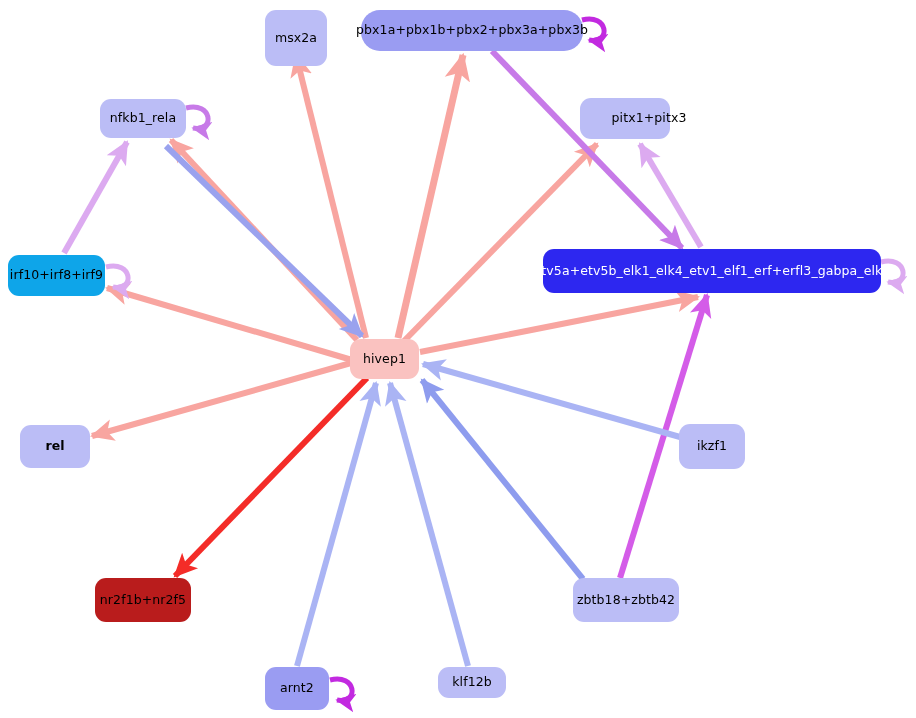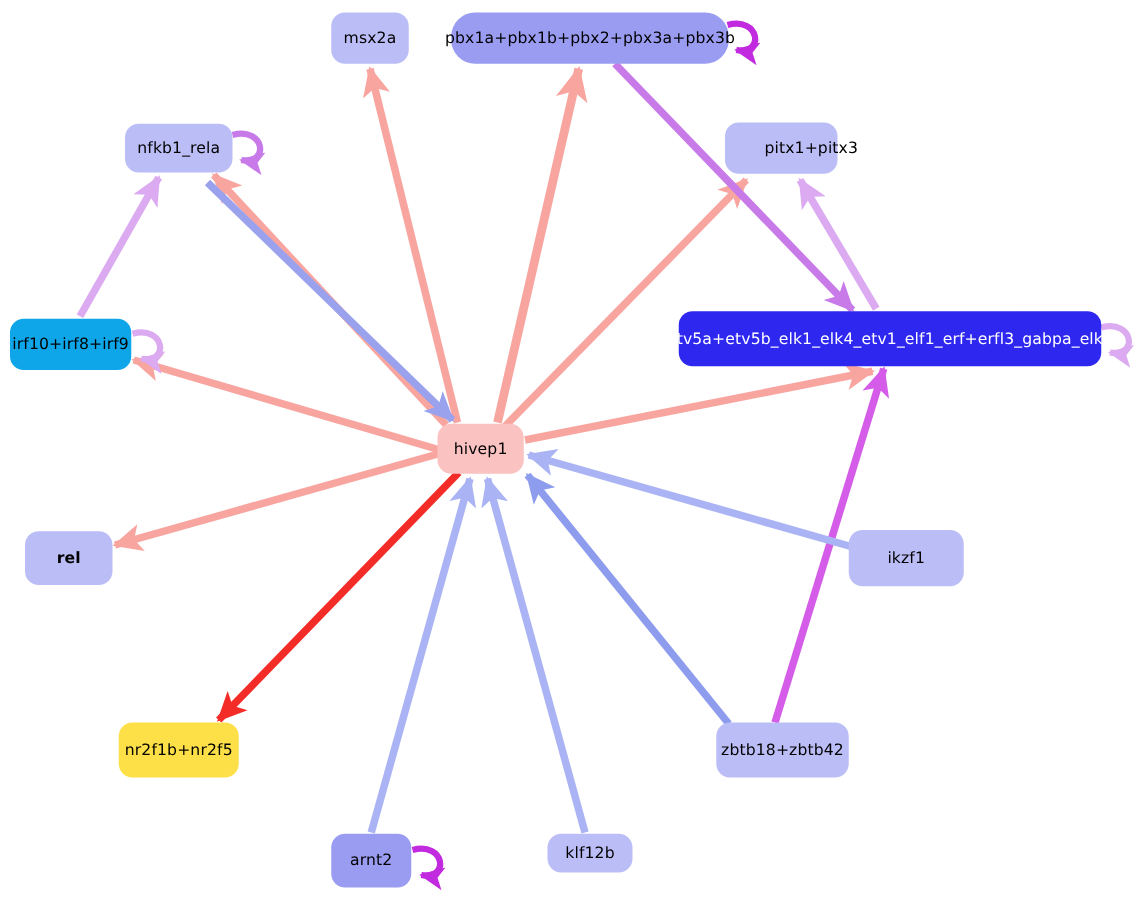--- a/index.html
+++ b/index.html
@@ -96,21 +96,21 @@
     <g id="loops-group">
         <path d="M 582 20 C 608 13, 612 44, 589 40" fill="none" stroke="#c22ae0" stroke-width="5" stroke-linecap="butt" marker-end="url(#arw-c22ae0)"></path>
         <path d="M 186 108 C 212 101, 216 132, 193 128" fill="none" stroke="#c77ae8" stroke-width="5" stroke-linecap="butt" marker-end="url(#arw-c77ae8)"></path>
         <path d="M 106 267 C 132 260, 136 291, 113 287" fill="none" stroke="#dcaaf0" stroke-width="5" stroke-linecap="butt" marker-end="url(#arw-dcaaf0)"></path>
         <path d="M 881 262 C 907 255, 911 286, 888 282" fill="none" stroke="#dcaaf0" stroke-width="5" stroke-linecap="butt" marker-end="url(#arw-dcaaf0)"></path>
         <path d="M 330 680 C 356 673, 360 704, 337 700" fill="none" stroke="#c22ae0" stroke-width="5" stroke-linecap="butt" marker-end="url(#arw-c22ae0)"></path>
       </g>
   </svg>
 
   <div id="nodes-layer">
-      <div class="node" style="left: 265px; top: 10px; width: 62px; height: 41px; background: rgb(187, 189, 246); color: rgb(0, 0, 0);">
+      <div class="node" style="left: 265px; top: 10px; width: 62px; height: 56px; background: rgb(187, 189, 246); color: rgb(0, 0, 0);">
         <span>msx2a</span>
       </div>
       <div class="node" style="left: 361px; top: 10px; width: 222px; height: 41px; background: rgb(154, 156, 242); color: rgb(0, 0, 0); border-radius: 19px;">
         <span>pbx1a+pbx1b+pbx2+pbx3a+pbx3b</span>
       </div>
       <div class="node" style="left: 100px; top: 99px; width: 86px; height: 39px; background: rgb(187, 189, 246); color: rgb(0, 0, 0);">
         <span>nfkb1_rela</span>
       </div>
       <div class="node" style="left: 580px; top: 98px; width: 90px; height: 41px; background: rgb(187, 189, 246); color: rgb(0, 0, 0); padding-left: 48px;">
         <span>pitx1+pitx3</span>
@@ -120,24 +120,24 @@
       </div>
       <div class="node" style="left: 543px; top: 249px; width: 338px; height: 44px; background: rgb(45, 39, 240); color: rgb(255, 255, 255);">
         <span>etv5a+etv5b_elk1_elk4_etv1_elf1_erf+erfl3_gabpa_elk3</span>
       </div>
       <div class="node" style="left: 350px; top: 339px; width: 69px; height: 40px; background: rgb(250, 194, 192); color: rgb(0, 0, 0);">
         <span>hivep1</span>
       </div>
       <div class="node" style="left: 20px; top: 425px; width: 70px; height: 43px; background: rgb(187, 189, 246); color: rgb(0, 0, 0); font-weight: bold;">
         <span>rel</span>
       </div>
-      <div class="node" style="left: 679px; top: 424px; width: 92px; height: 45px; background: rgb(187, 189, 246); color: rgb(0, 0, 0);">
+      <div class="node" style="left: 679px; top: 424px; width: 66px; height: 45px; background: rgb(187, 189, 246); color: rgb(0, 0, 0);">
         <span>ikzf1</span>
       </div>
-      <div class="node" style="left: 95px; top: 578px; width: 96px; height: 44px; background: #fde047; color: rgb(0, 0, 0);">
+      <div class="node" style="left: 95px; top: 578px; width: 96px; height: 44px; background: #b91c1c; color: rgb(0, 0, 0);">
         <span>nr2f1b+nr2f5</span>
       </div>
       <div class="node" style="left: 573px; top: 578px; width: 106px; height: 44px; background: rgb(187, 189, 246); color: rgb(0, 0, 0);">
         <span>zbtb18+zbtb42</span>
       </div>
       <div class="node" style="left: 265px; top: 667px; width: 64px; height: 43px; background: rgb(154, 156, 242); color: rgb(0, 0, 0);">
         <span>arnt2</span>
       </div>
       <div class="node" style="left: 438px; top: 667px; width: 68px; height: 31px; background: rgb(187, 189, 246); color: rgb(0, 0, 0);">
         <span>klf12b</span>

